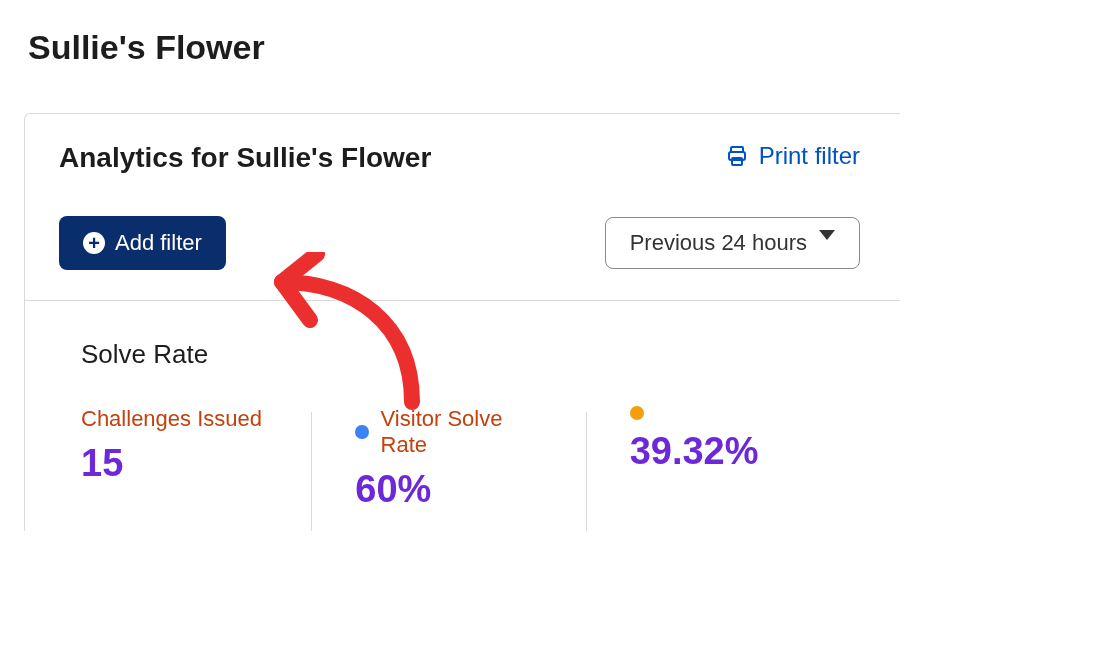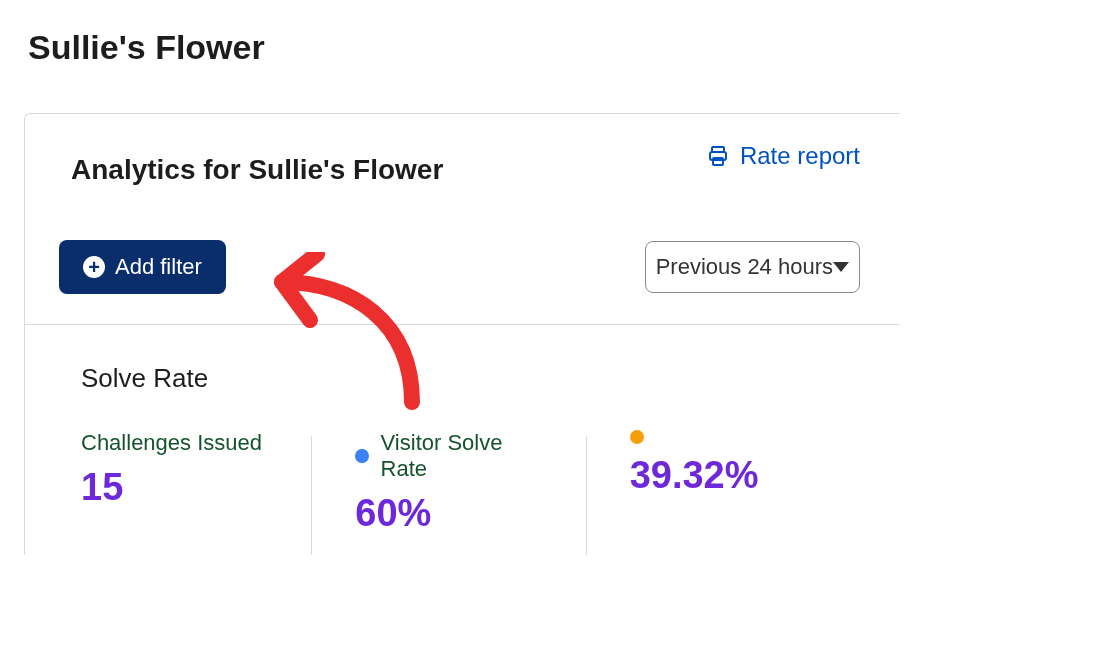--- a/index.html
+++ b/index.html
@@ -1,34 +1,34 @@
 <!DOCTYPE html>
 <html><head>
 <meta charset="utf-8">
 <style>
   html,body{margin:0;padding:0;font-family:-apple-system,BlinkMacSystemFont,"Segoe UI",Helvetica,Arial,sans-serif;color:#1d1d1d;background:#fff}
   .page{width:900px;height:652px;box-sizing:border-box;padding:28px 0 0 24px;position:relative;overflow:hidden}
   h1.page-title{font-size:34px;font-weight:700;margin:0 0 46px 4px}
   .card{border:1px solid #d9d9d9;border-right:none;border-bottom:none;border-radius:6px 0 0 0;padding:28px 0 0 0;margin-left:0}
   .card-header{display:flex;justify-content:space-between;align-items:flex-start;padding:0 40px 0 34px}
-  .section-title{font-size:28px;font-weight:700;margin:12px}
+  .section-title{font-size:28px;font-weight:700;margin:0}
   .print-link{display:flex;align-items:center;gap:10px;color:#0051c3;font-size:24px;text-decoration:none;cursor:pointer}
   .print-link svg{width:24px;height:24px;stroke:#0051c3;fill:none;stroke-width:2}
   .controls-row{display:flex;justify-content:space-between;align-items:center;padding:42px 40px 30px 34px;border-bottom:1px solid #d9d9d9}
   .btn-add{display:inline-flex;align-items:center;gap:10px;background:#0a2e6b;color:#fff;border:none;border-radius:8px;padding:14px 24px;font-size:22px;cursor:pointer}
   .btn-add .plus{display:inline-flex;align-items:center;justify-content:center;width:22px;height:22px;border-radius:50%;background:#fff;color:#0a2e6b;font-weight:700;font-size:20px;line-height:1}
-  .time-select{display:inline-flex;align-items:center;border:1.5px solid #8a8a8a;border-radius:8px;padding:12px 10px;font-size:22px;color:#333;cursor:pointer;background:#fff}
+  .time-select{display:inline-flex;gap:12px;border:1.5px solid #8a8a8a;border-radius:8px;padding:12px 24px;font-size:22px;color:#333;cursor:pointer;background:#fff}
   .time-select .caret{width:0;height:0;border-left:8px solid transparent;border-right:8px solid transparent;border-top:10px solid #333}
   .solve-section{padding:38px 40px 0 56px}
   .solve-title{font-size:26px;font-weight:400;margin:0 0 36px 0}
   .stats-row{display:flex}
   .stat{flex:1;padding:0 40px 20px 0;position:relative}
   .stat + .stat{padding-left:44px}
   .stat + .stat::before{content:"";position:absolute;left:0;top:6px;bottom:0;width:1px;background:#d9d9d9}
-  .stat-label{display:flex;align-items:center;gap:12px;font-size:22px;color:#14532d;margin-bottom:10px}
+  .stat-label{display:flex;align-items:center;gap:12px;font-size:22px;color:#c2410c;margin-bottom:10px}
   .dot{width:14px;height:14px;border-radius:50%;display:inline-block}
   .dot.blue{background:#3b82f6}
   .dot.orange{background:#f59e0b}
   .stat-value{font-size:38px;font-weight:800;color:#6d28d9}
   
   .arrow{position:absolute;left:262px;top:252px;width:170px;height:160px;pointer-events:none}
 </style>
 </head>
 <body>
 
@@ -37,21 +37,21 @@
 
   <div class="card">
     <div class="card-header">
       <h2 class="section-title">Analytics for Sullie's Flower</h2>
       <a class="print-link">
         <svg viewBox="0 0 24 24">
             <rect x="6" y="3" width="12" height="5" rx="1"></rect>
             <rect x="4" y="8" width="16" height="8" rx="2"></rect>
             <rect x="7" y="14" width="10" height="7" rx="1"></rect>
           </svg>
-        <span>Rate report</span>
+        <span>Print filter</span>
       </a>
     </div>
 
     <div class="controls-row">
       <button class="btn-add">
         <span class="plus">+</span>
         <span>Add filter</span>
       </button>
       <div class="time-select">
         <span>Previous 24 hours</span>

